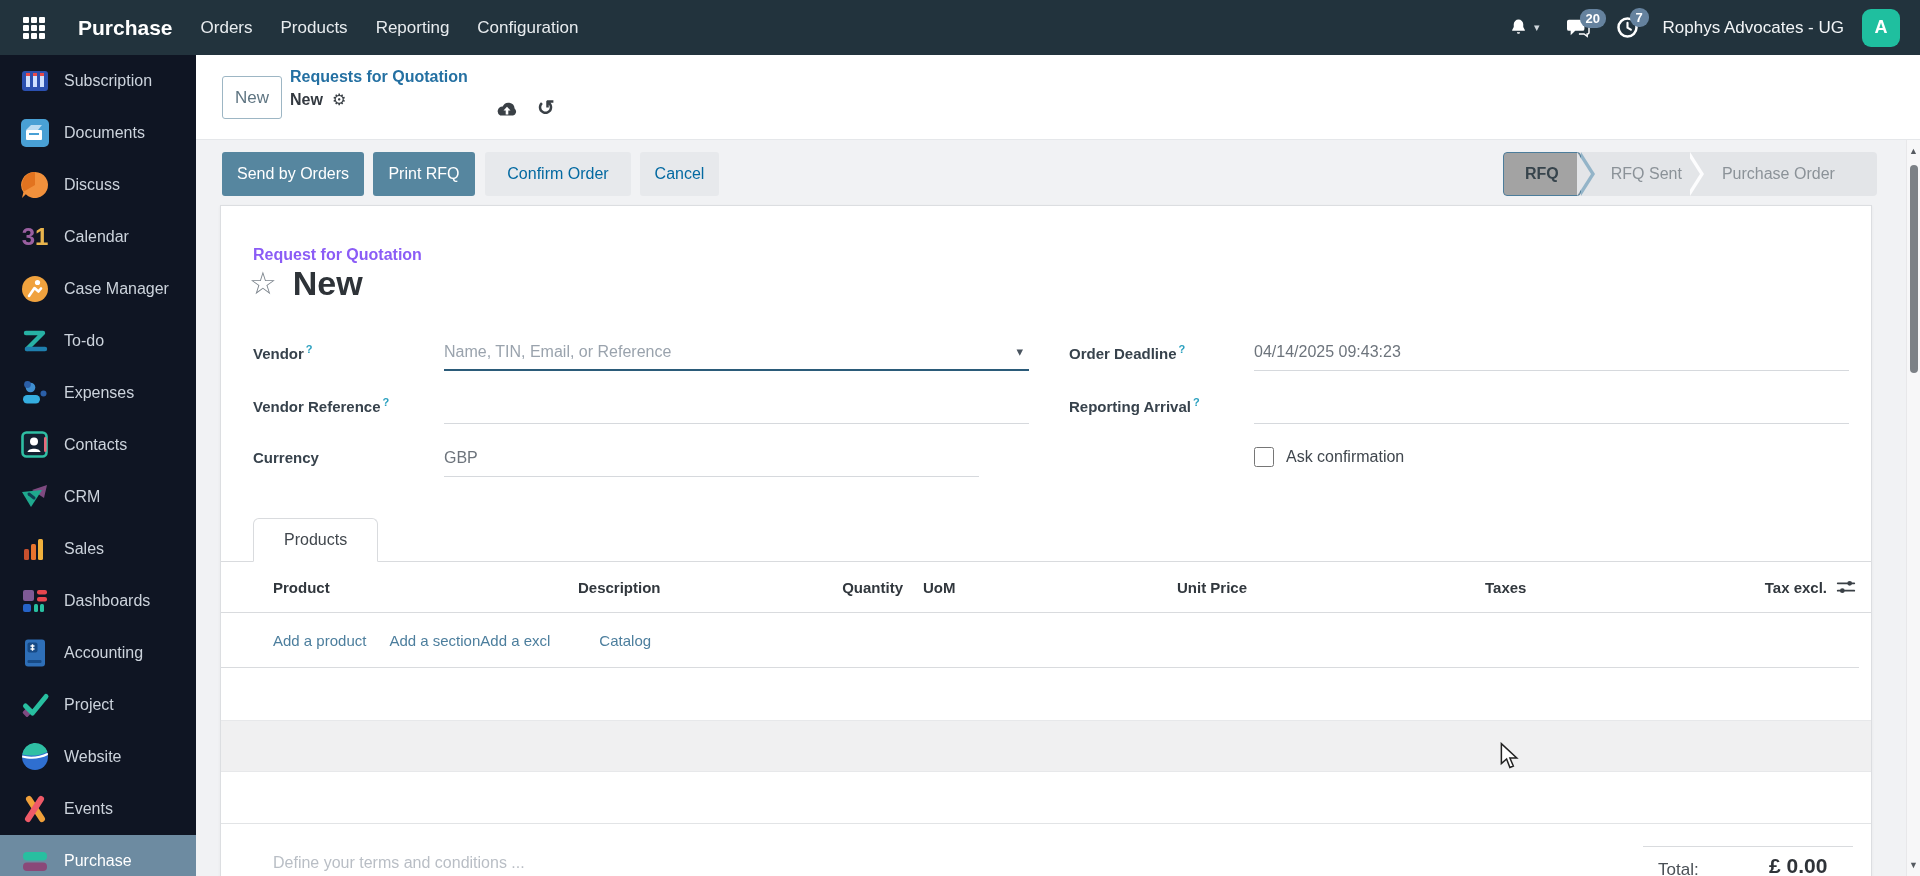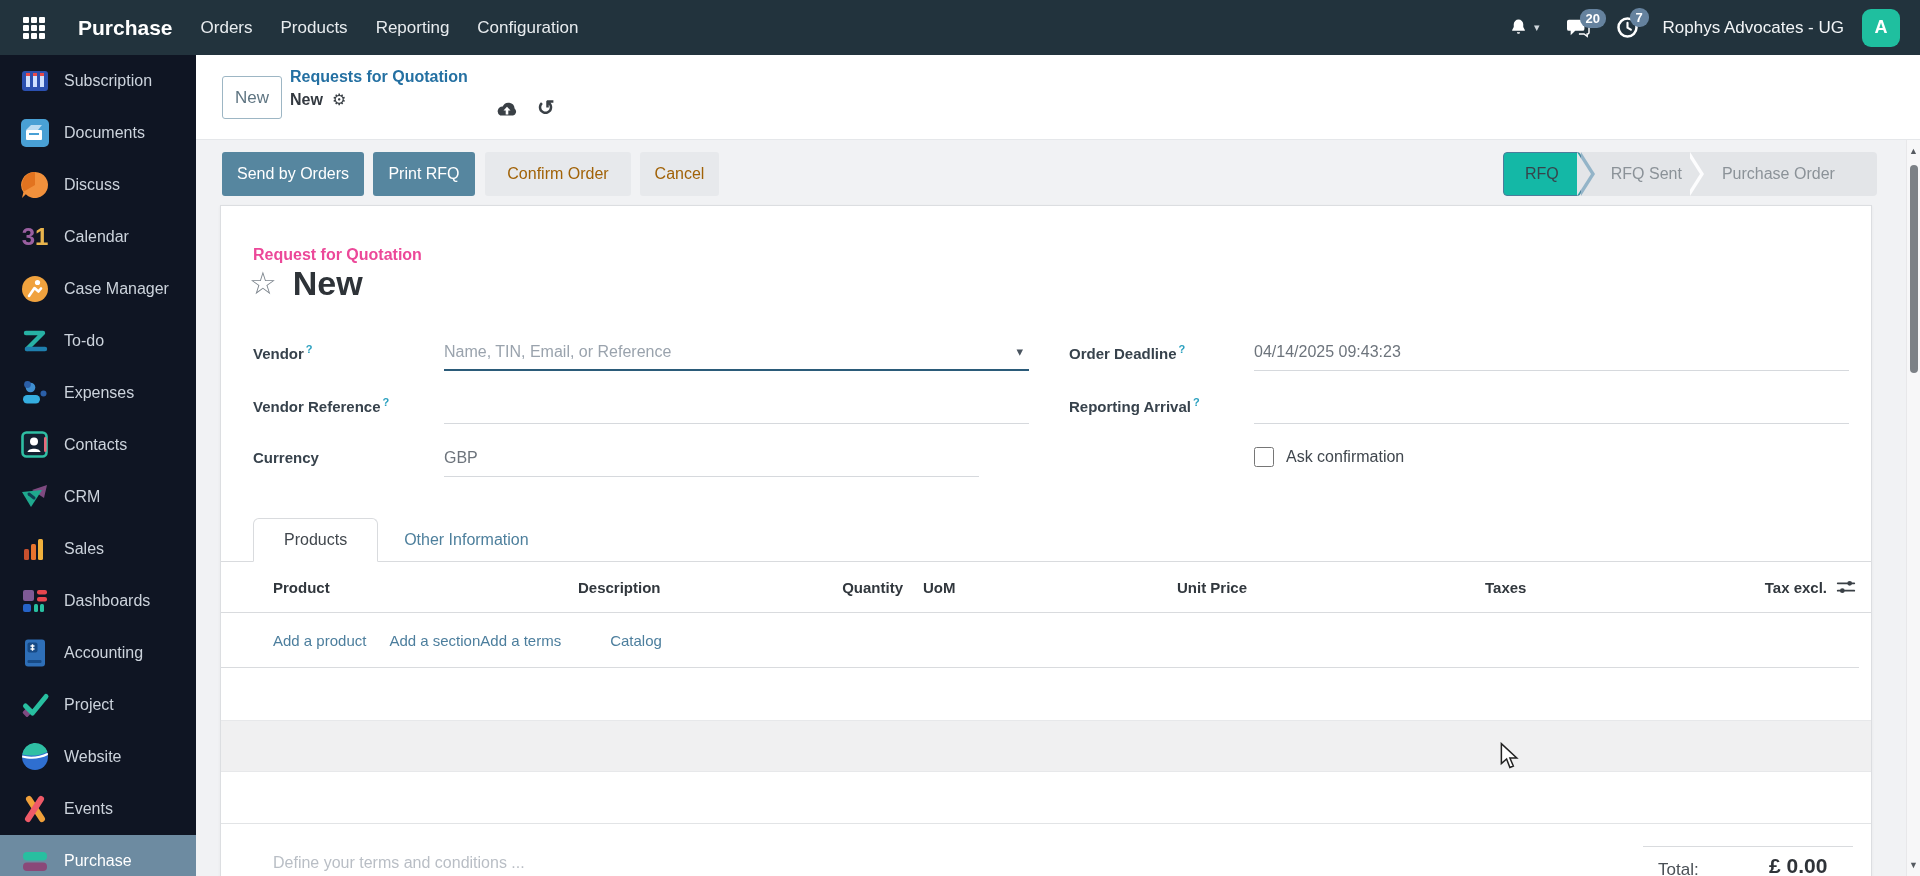--- a/index.html
+++ b/index.html
@@ -45,43 +45,43 @@
   .bc-line2 { margin-top:4px; display:flex; align-items:center; }
   .bc-current { font-size:16px; font-weight:600; color:#333940; }
   .gear { margin-left:9px; font-size:16px; color:#3a4046; cursor:pointer; }
   .save-ic { position:absolute; top:46px; cursor:pointer; display:flex; align-items:center; }
   .cloud { left:299px; }
   .undo { left:341px; font-size:21px; font-weight:600; color:#3a4046; top:41px; }
 
   
   .abtn { position:absolute; top:97px; height:44px; border:none; border-radius:3px; font-size:16px; cursor:pointer; font-family:inherit; }
   .abtn.primary { background:#56869f; color:#fff; }
-  .abtn.secondary { background:#e7e9ec; color:#a16207; }
+  .abtn.secondary { background:#e7e9ec; color:#0369a1; }
   .btn-send { left:26px; width:142px; }
   .btn-print { left:177px; width:102px; }
   .btn-confirm { left:289px; width:146px; }
   .btn-cancel { left:444px; width:79px; }
 
   .statusbar { position:absolute; top:97px; left:1307px; width:374px; height:44px; background:#e3e5e8;
     border-radius:4px; display:flex; align-items:center; overflow:hidden; }
   .stage { font-size:16px; color:#8b9298; display:flex; align-items:center; height:100%; cursor:pointer; white-space:nowrap; }
-  .stage.active { background:#14b8a6; border:1px solid #4c7d9b; border-radius:4px; color:#37444c; padding:0 21px; }
+  .stage.active { background:#a3a3a3; border:1px solid #4c7d9b; border-radius:4px; color:#37444c; padding:0 21px;font-weight:bold; }
   .stage.rest1 { padding:0 8px 0 14px; }
   .stage.rest2 { padding:0 10px 0 16px; }
   .chev { position:relative; width:16px; height:44px; flex:0 0 16px; }
   .chev i { position:absolute; top:0; width:0; height:0; border-top:22px solid transparent; border-bottom:22px solid transparent; }
   .chev .c-out { left:0; }
   .chev .c-in { left:-4px; border-left:14px solid #e3e5e8; }
   .chev.blue .c-out { border-left:14px solid #93b4c8; }
   .chev.white .c-out { border-left:14px solid #fdfdfe; }
 
   
   .sheet { position:absolute; left:24px; top:150px; width:1652px; height:720px; background:#fff;
     border:1px solid #dcdee1; box-shadow:0 1px 3px rgba(0,0,0,.05); }
-  .doc-type { position:absolute; left:32px; top:40px; font-size:16px; font-weight:600; color:#ec4899; }
+  .doc-type { position:absolute; left:32px; top:40px; font-size:16px; font-weight:600; color:#8b5cf6; }
   .title-row { position:absolute; left:28px; top:58px; display:flex; align-items:center; }
   .star { font-size:31px; color:#7d858d; line-height:1; cursor:pointer; }
   .rec-title { margin-left:16px; font-size:34px; font-weight:600; color:#2e3338; }
 
   .form-grid { position:absolute; left:32px; top:128px; width:1596px; display:flex; }
   .fcol-left { width:776px; }
   .fcol-right { width:780px; margin-left:40px; }
   .frow { display:flex; align-items:flex-start; height:53px; }
   .flabel { font-size:15px; font-weight:700; color:#37424c; padding-top:9px; }
   .fcol-left .flabel { width:191px; }
@@ -445,21 +445,20 @@
             <div class="chk-row">
               <input type="checkbox" style="">
               <span class="chk-label">Ask confirmation</span>
             </div>
           </div>
         </div>
       </div>
 
       <div class="tabs">
         <span class="tab active">Products</span>
-        <span class="tab plain">Other Information</span>
       </div>
 
       <div class="thead">
         <span class="th-product">Product</span>
         <span class="th-desc">Description</span>
         <span class="th-qty">Quantity</span>
         <span class="th-uom">UoM</span>
         <span class="th-price">Unit Price</span>
         <span class="th-taxes">Taxes</span>
         <span class="th-taxexcl">
@@ -470,21 +469,21 @@
               <circle cx="16" cy="8" r="2.6" fill="#3a4046"></circle>
               <circle cx="8" cy="16" r="2.6" fill="#3a4046"></circle>
               </svg>
           </span>
         </span>
       </div>
 
       <div class="tlinks">
         <a class="tlink lk1">Add a product</a>
         <a class="tlink lk2">Add a section</a>
-        <a class="tlink lk3">Add a terms</a>
+        <a class="tlink lk3">Add a excl</a>
         <a class="tlink">Catalog</a>
       </div>
 
       <div class="stripe s1"></div>
       <div class="stripe s2"></div>
       <div class="stripe s3"></div>
 
       <div class="terms">Define your terms and conditions ...</div>
       <div class="total-sep"></div>
       <div class="total-label">Total:</div>

